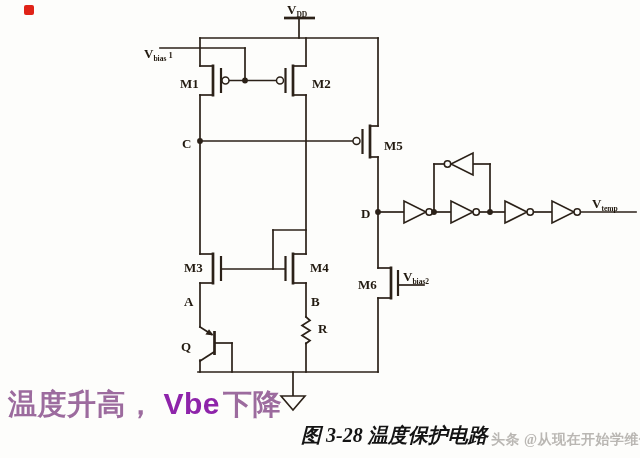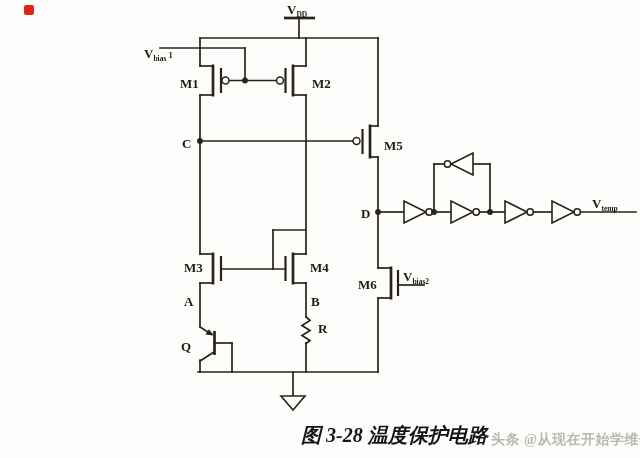--- a/index.html
+++ b/index.html
@@ -189,18 +189,21 @@
     <text class="lbl" x="182" y="148">C</text>
     <text class="lbl" x="361" y="218">D</text>
     <text class="lbl" x="184" y="306">A</text>
     <text class="lbl" x="311" y="306">B</text>
     <text class="lbl" x="318" y="333">R</text>
     <text class="lbl" x="181" y="351">Q</text>
   </svg>
 
   <div class="red-dot"></div>
 
+  <div class="annotation">
+    <span>温度升高，</span><span class="vbe">Vbe</span><span>下降</span>
+  </div>
 
   <div class="caption">图 3-28 温度保护电路</div>
 
   <div class="watermark">头条 @从现在开始学维修</div>
 
 </div>
 
 </body></html>

